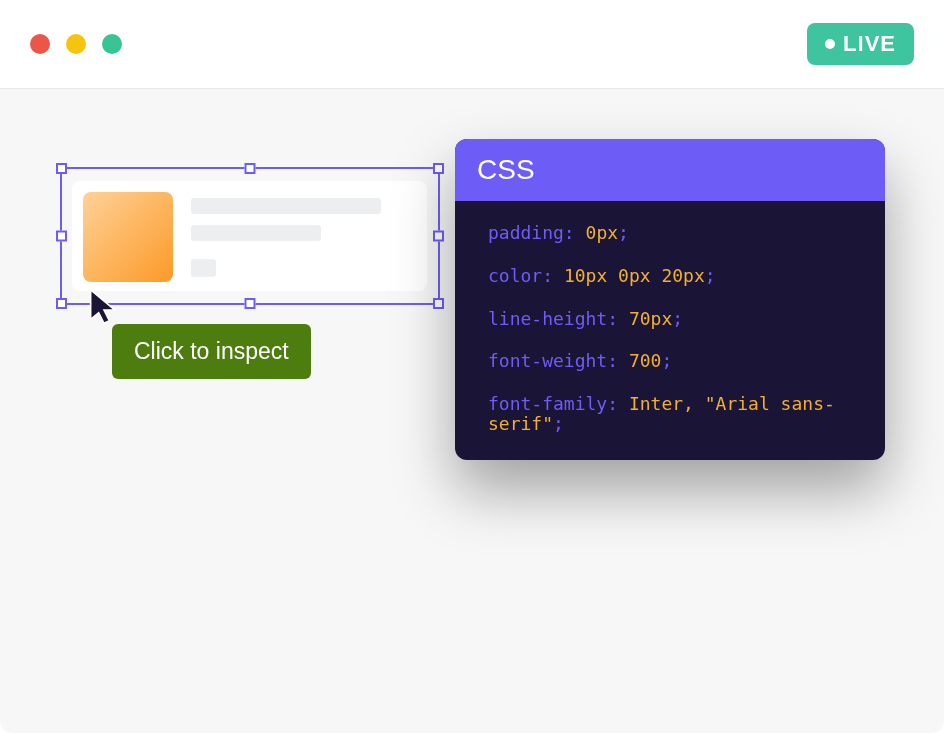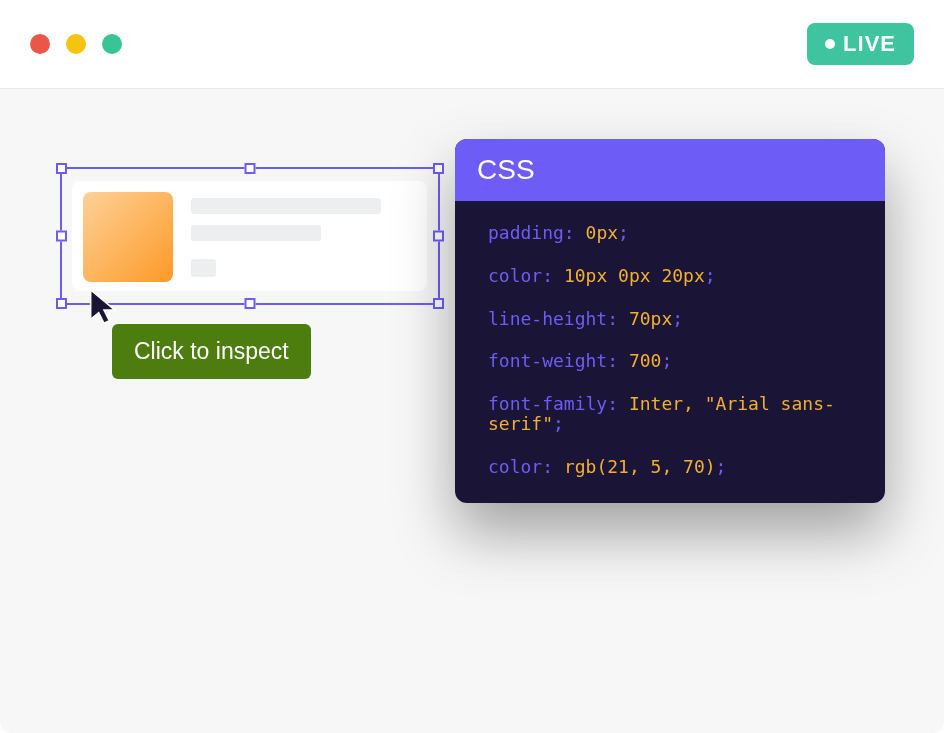--- a/index.html
+++ b/index.html
@@ -267,18 +267,17 @@
     <div class="css-panel">
       <div class="css-panel-header">
         <span>CSS</span>
       </div>
       <div class="css-panel-body">
         <div class="css-prop"><span class="css-key">padding</span><span class="css-key">: </span><span class="css-val">0px</span><span class="css-semi">;</span></div>
         <div class="css-prop"><span class="css-key">color</span><span class="css-key">: </span><span class="css-val">10px 0px 20px</span><span class="css-semi">;</span></div>
         <div class="css-prop"><span class="css-key">line-height</span><span class="css-key">: </span><span class="css-val">70px</span><span class="css-semi">;</span></div>
         <div class="css-prop"><span class="css-key">font-weight</span><span class="css-key">: </span><span class="css-val">700</span><span class="css-semi">;</span></div>
         <div class="css-prop"><span class="css-key">font-family</span><span class="css-key">: </span><span class="css-val">Inter, "Arial sans-serif"</span><span class="css-semi">;</span></div>
-        <div class="css-prop"><span class="css-key">color</span><span class="css-key">: </span><span class="css-val">rgb(21, 5, 70)</span><span class="css-semi">;</span></div>
       </div>
     </div>
 
   </div>
 </div>
 
 </body></html>

